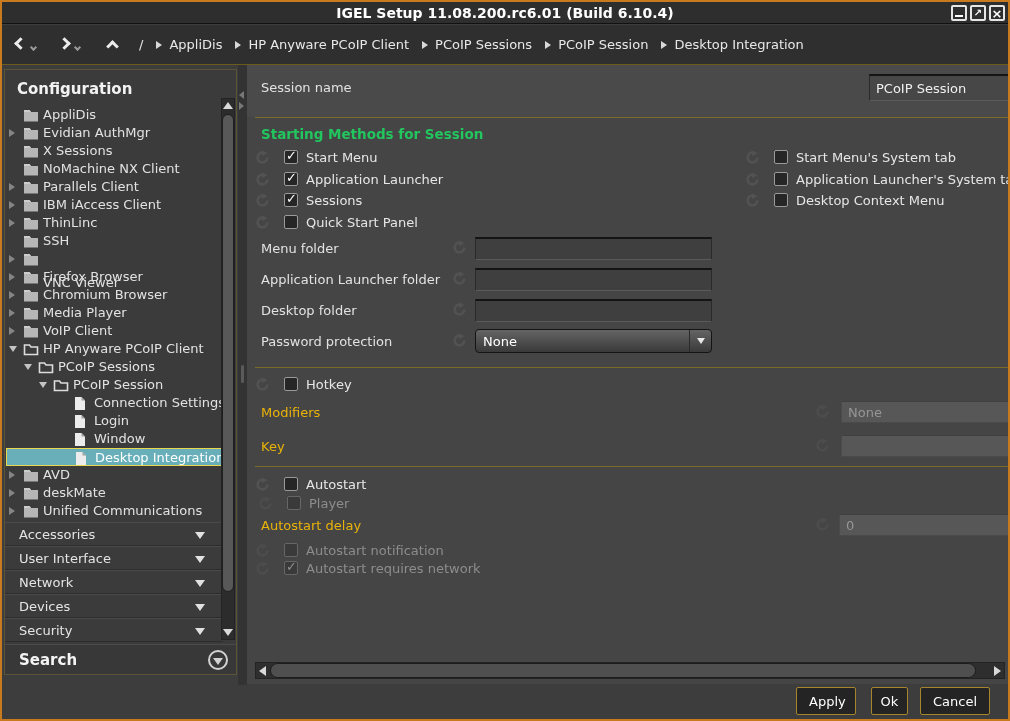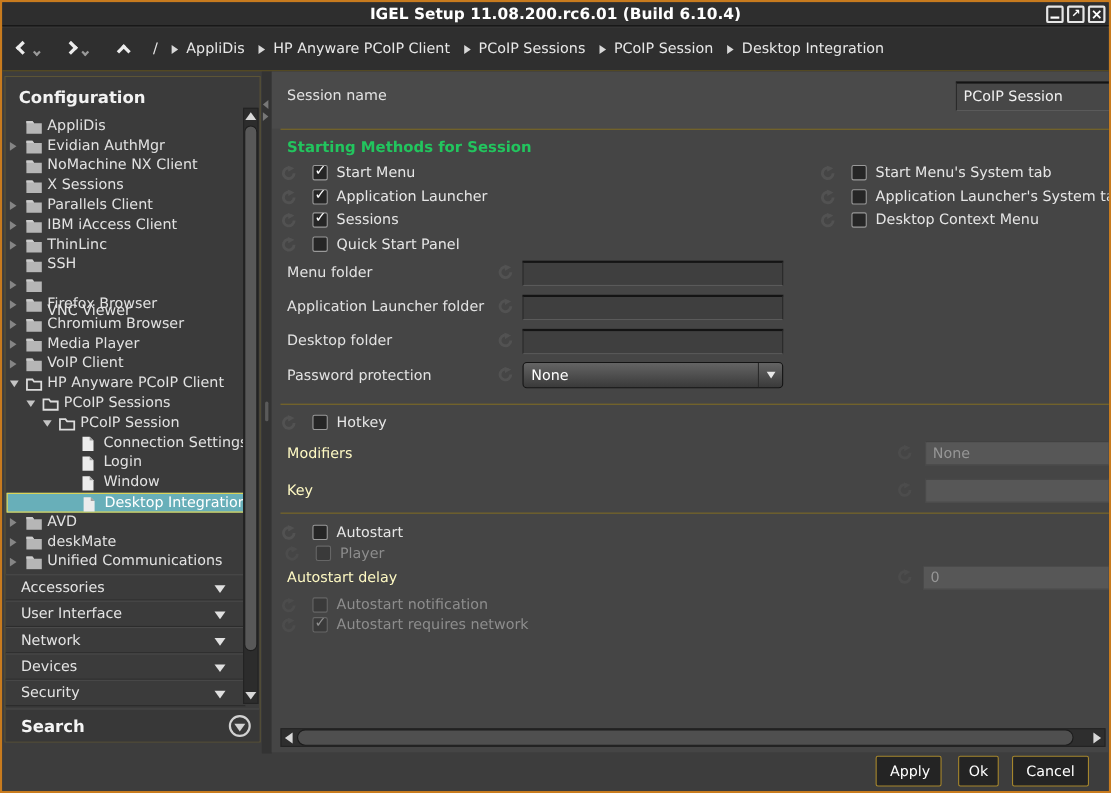--- a/index.html
+++ b/index.html
@@ -60,21 +60,21 @@
   .splitter{position:absolute;left:236px;top:0;width:9px;height:620px;background:#333;}
   .sp-arrows{position:absolute;left:1px;top:26px;}
   .sp-left{width:0;height:0;border-right:5px solid #777;border-top:4px solid transparent;border-bottom:4px solid transparent;margin-bottom:3px;}
   .sp-right{width:0;height:0;border-left:5px solid #777;border-top:4px solid transparent;border-bottom:4px solid transparent;}
   .sp-handle{position:absolute;left:3px;top:300px;width:3px;height:18px;background:#5a5a5a;border-radius:2px;}
   
   .main{position:absolute;left:245px;top:0;width:763px;height:619px;background:#454545;overflow:hidden;}
   .session-strip{position:absolute;left:0;top:0;right:0;height:52px;background:#4a4a4a;}
   .divider{position:absolute;left:8px;right:0;height:1px;background:#7d6a26;}
   .m-label{position:absolute;font-size:13px;color:#e2e2e2;white-space:nowrap;}
-  .m-label.dim{color:#fef9c3;}
+  .m-label.dim{color:#eab308;}
   .m-title{position:absolute;font-size:13.5px;font-weight:bold;color:#22c55e;}
   .inp{position:absolute;background:#3f3f3f;border:1px solid #2a2a2a;border-top:2px solid #141414;border-bottom:1px solid #5a5a5a;color:#f0f0f0;font-size:13px;font-family:inherit;padding:0 6px;outline:none;}
   .session-inp{background:#474747;}
   .dis-inp{background:#575757;border:1px solid #4a4a4a;border-top:1px solid #404040;color:#969696;}
   .chk-row{position:absolute;height:18px;display:flex;align-items:center;}
   .rst{width:15px;height:15px;color:#525252;flex:0 0 15px;}
   .rst.dim{color:#4c4c4c;}
   .rst svg{display:block;}
   .cb{width:14px;height:14px;background:#262626;border:1px solid #9a9a9a;border-radius:2px;margin-left:14px;position:relative;flex:0 0 14px;}
   .cb.on::after{content:"✓";position:absolute;left:1px;top:-3px;color:#fff;font-size:13px;font-weight:bold;}
@@ -172,30 +172,30 @@
             </span>
             <span class="t-label" style="left: 38px;">Evidian AuthMgr</span>
           </div>
           <div class="tree-row">
             <span class="t-icn" style="left: 18px;">
               <svg width="16" height="14" viewBox="0 0 16 14">
                 <path d="M1 2 h5.5 l1.5 2 H15 v9.5 H1 z" fill="#b6b6b6"></path>
                 <path d="M1 2 h5.5 l1.5 2 H1 z" fill="#cccccc"></path>
               </svg>
             </span>
+            <span class="t-label" style="left: 38px;">X Sessions</span>
+          </div>
+          <div class="tree-row">
+            <span class="t-icn" style="left: 18px;">
+              <svg width="16" height="14" viewBox="0 0 16 14">
+                <path d="M1 2 h5.5 l1.5 2 H15 v9.5 H1 z" fill="#b6b6b6"></path>
+                <path d="M1 2 h5.5 l1.5 2 H1 z" fill="#cccccc"></path>
+              </svg>
+            </span>
             <span class="t-label" style="left: 38px;">NoMachine NX Client</span>
-          </div>
-          <div class="tree-row">
-            <span class="t-icn" style="left: 18px;">
-              <svg width="16" height="14" viewBox="0 0 16 14">
-                <path d="M1 2 h5.5 l1.5 2 H15 v9.5 H1 z" fill="#b6b6b6"></path>
-                <path d="M1 2 h5.5 l1.5 2 H1 z" fill="#cccccc"></path>
-              </svg>
-            </span>
-            <span class="t-label" style="left: 38px;">X Sessions</span>
           </div>
           <div class="tree-row">
             <i class="tri-right" style="left: 4px;"></i>
             <span class="t-icn" style="left: 18px;">
               <svg width="16" height="14" viewBox="0 0 16 14">
                 <path d="M1 2 h5.5 l1.5 2 H15 v9.5 H1 z" fill="#b6b6b6"></path>
                 <path d="M1 2 h5.5 l1.5 2 H1 z" fill="#cccccc"></path>
               </svg>
             </span>
             <span class="t-label" style="left: 38px;">Parallels Client</span>

